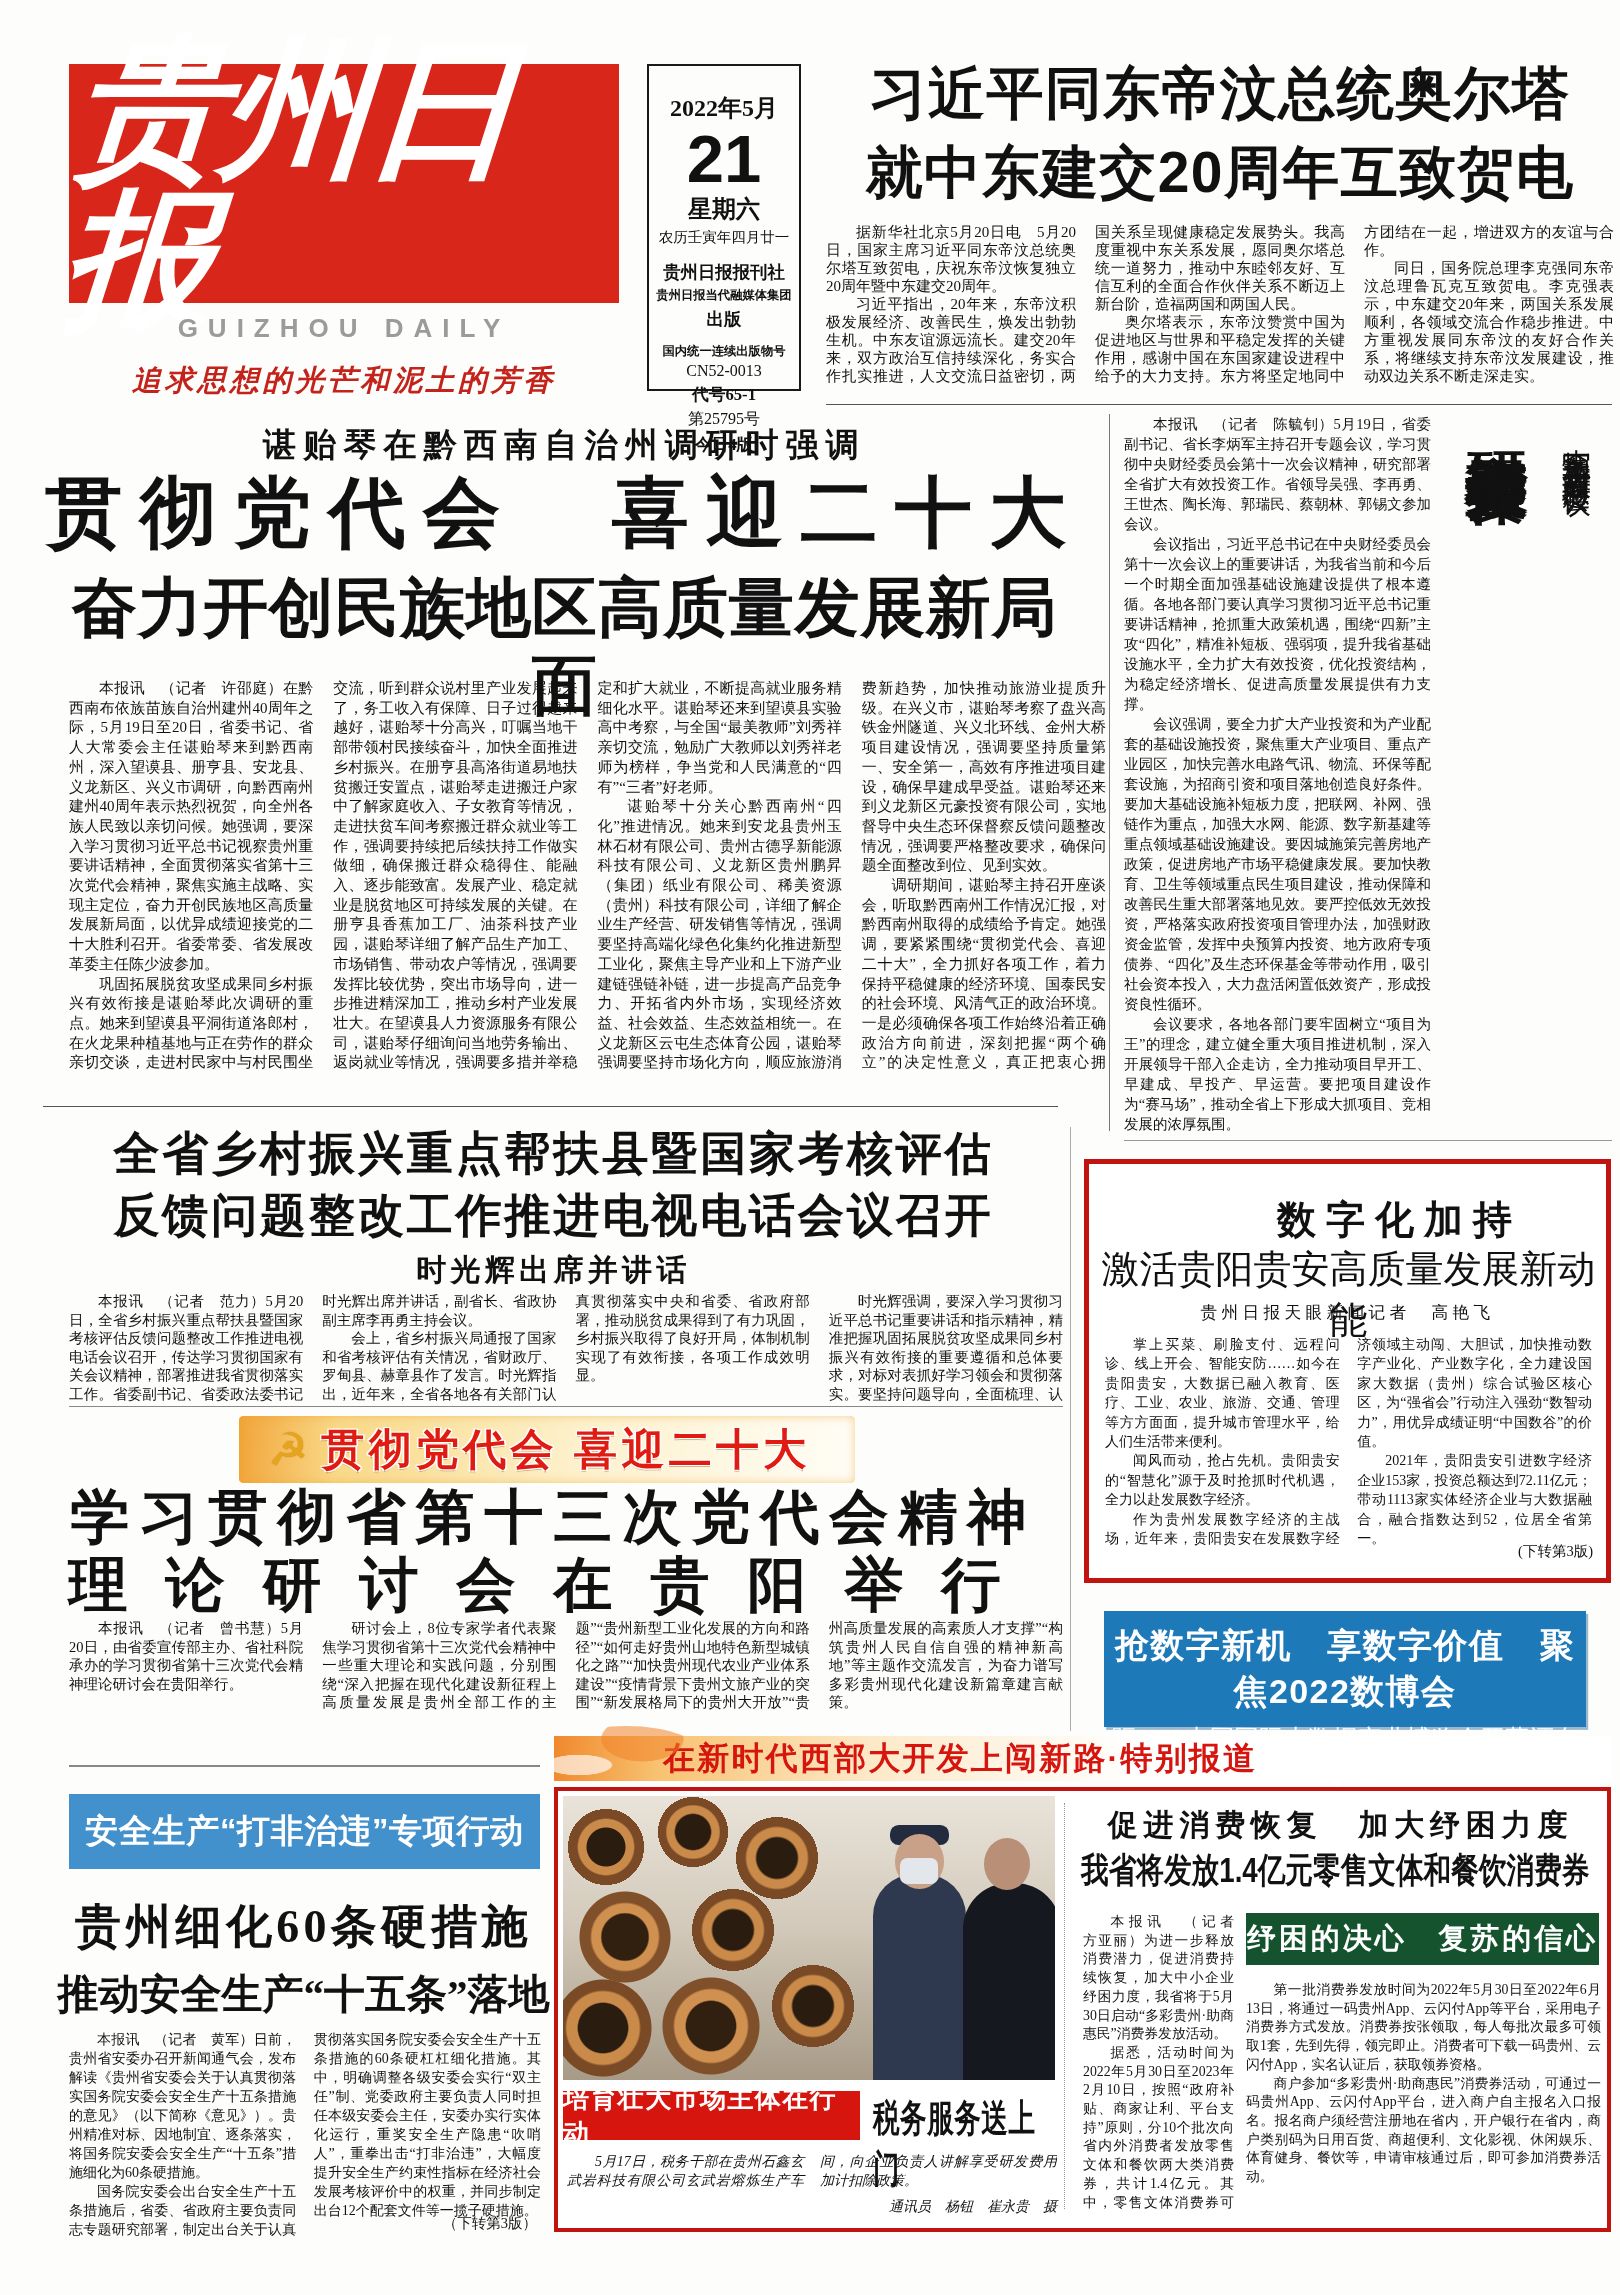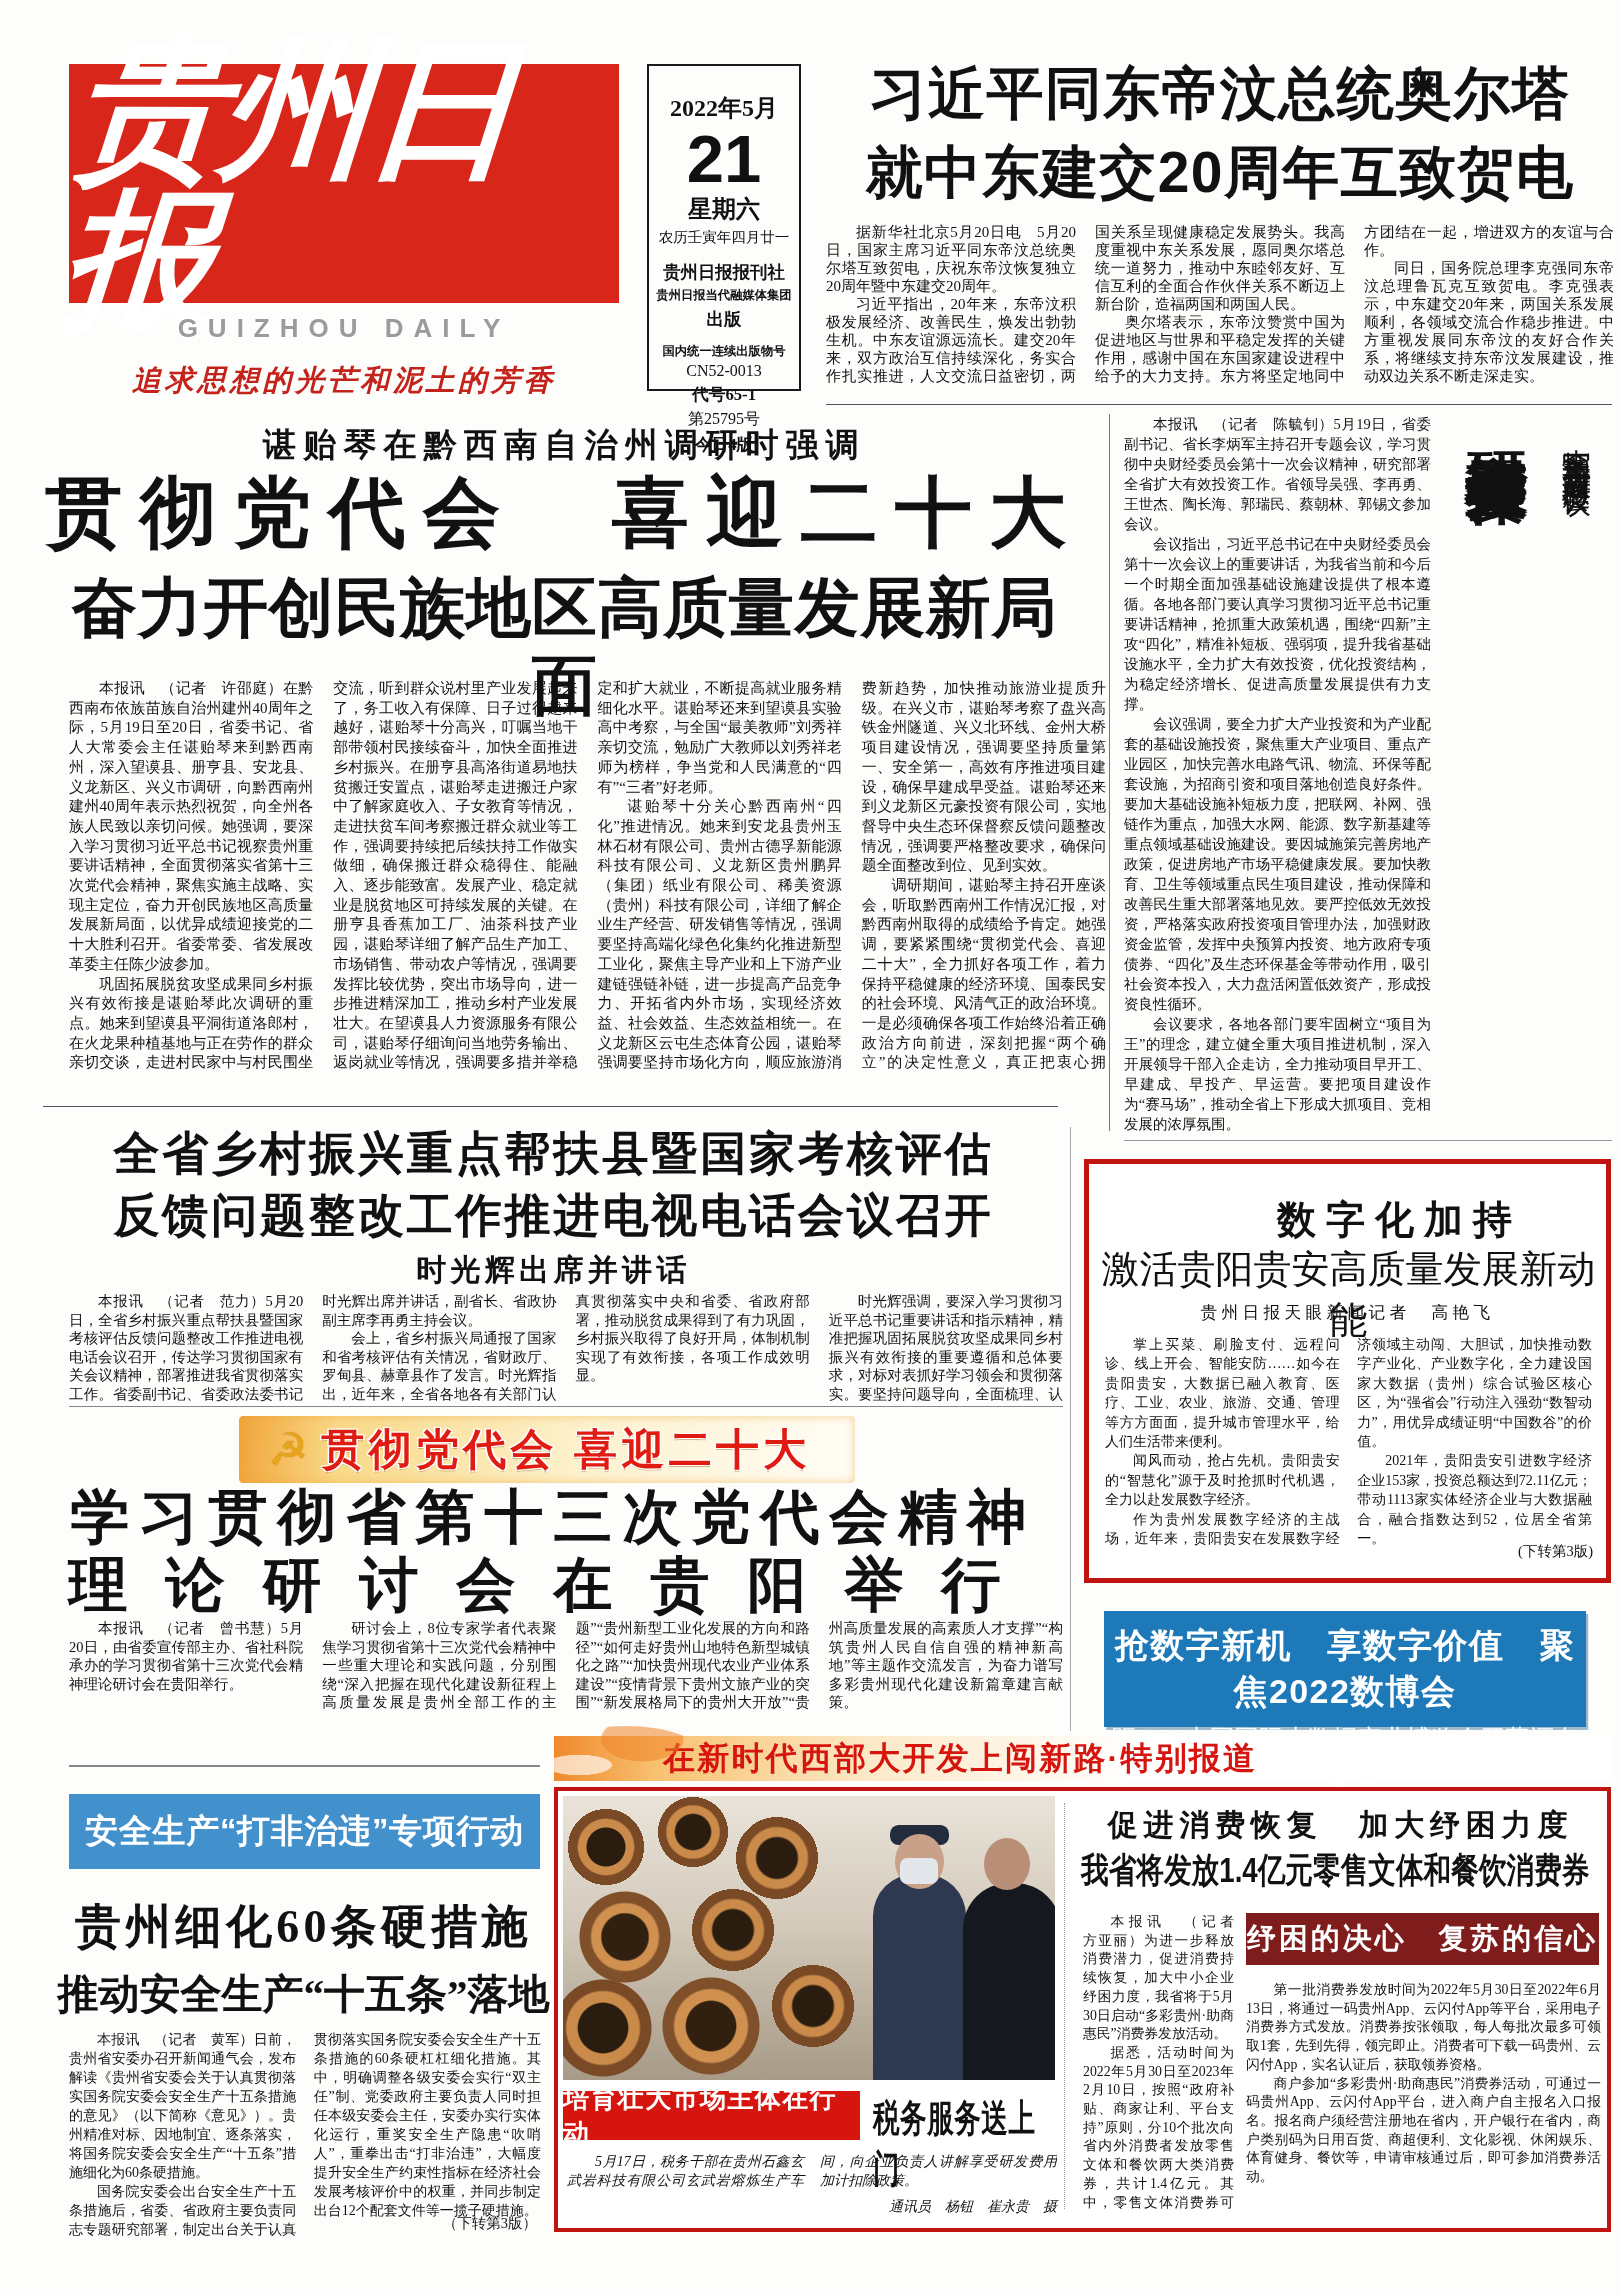--- a/index.html
+++ b/index.html
@@ -148,21 +148,21 @@
             font-family:"Liberation Sans","DejaVu Sans",sans-serif;transform:scaleX(.7);transform-origin:left center;width:268px;}
   .photo-caption{left:567px;top:2152px;width:490px;height:74px;column-count:2;column-gap:16px;
                  font-size:14px;line-height:19px;font-style:italic;}
   .photo-credit{left:818px;top:2198px;width:239px;text-align:right;font-size:14px;font-style:italic;}
 
   
   .vch-kicker{left:1079px;top:1805px;width:523px;text-align:center;font-size:30px;font-weight:bold;letter-spacing:5.8px;}
   .vch-hl{left:1081px;top:1847px;width:663px;font-size:35px;font-weight:900;letter-spacing:0;
           font-family:"Liberation Sans","DejaVu Sans",sans-serif;transform:scaleX(.79);transform-origin:left top;}
   .vch-col1{left:1083px;top:1913px;width:151px;height:298px;font-size:13.8px;line-height:18.7px;}
-  .vch-badge{left:1246px;top:1913px;width:353px;height:52px;background:#7f1d1d;color:#fff;display:flex;
+  .vch-badge{left:1246px;top:1913px;width:353px;height:52px;background:#14532d;color:#fff;display:flex;
              align-items:center;justify-content:center;font-size:29px;font-weight:900;letter-spacing:2.9px;
              font-family:"Liberation Sans","DejaVu Sans",sans-serif;}
   .vch-col2{left:1246px;top:1981px;width:355px;height:230px;font-size:13.8px;line-height:18.7px;}
 
   
   .safe-rule{left:69px;top:1765px;width:471px;height:2.2px;background:#888;}
   .safe-bar{left:69px;top:1794px;width:471px;height:75px;background:#4391cc;color:#fff;display:flex;
             align-items:center;justify-content:center;font-size:33px;font-weight:900;letter-spacing:0.7px;
             font-family:"Liberation Sans","DejaVu Sans",sans-serif;}
   .safe-hl1{left:43px;top:1896px;width:521px;text-align:center;font-size:46px;font-weight:900;letter-spacing:4.3px;}

